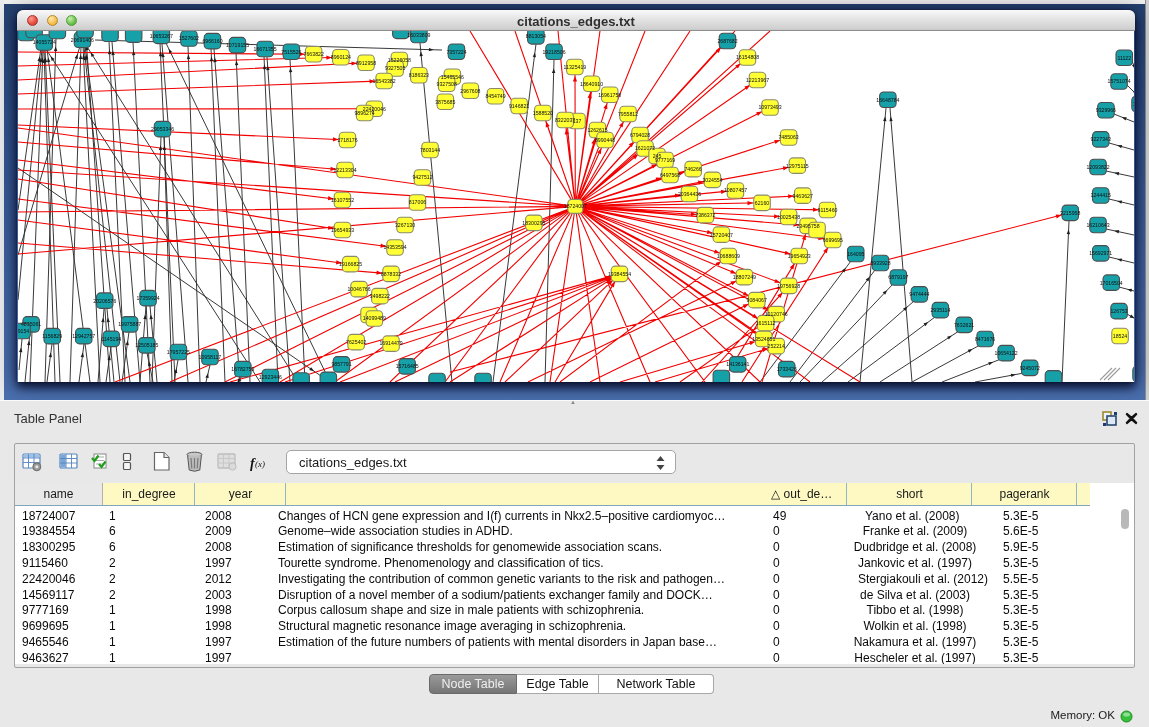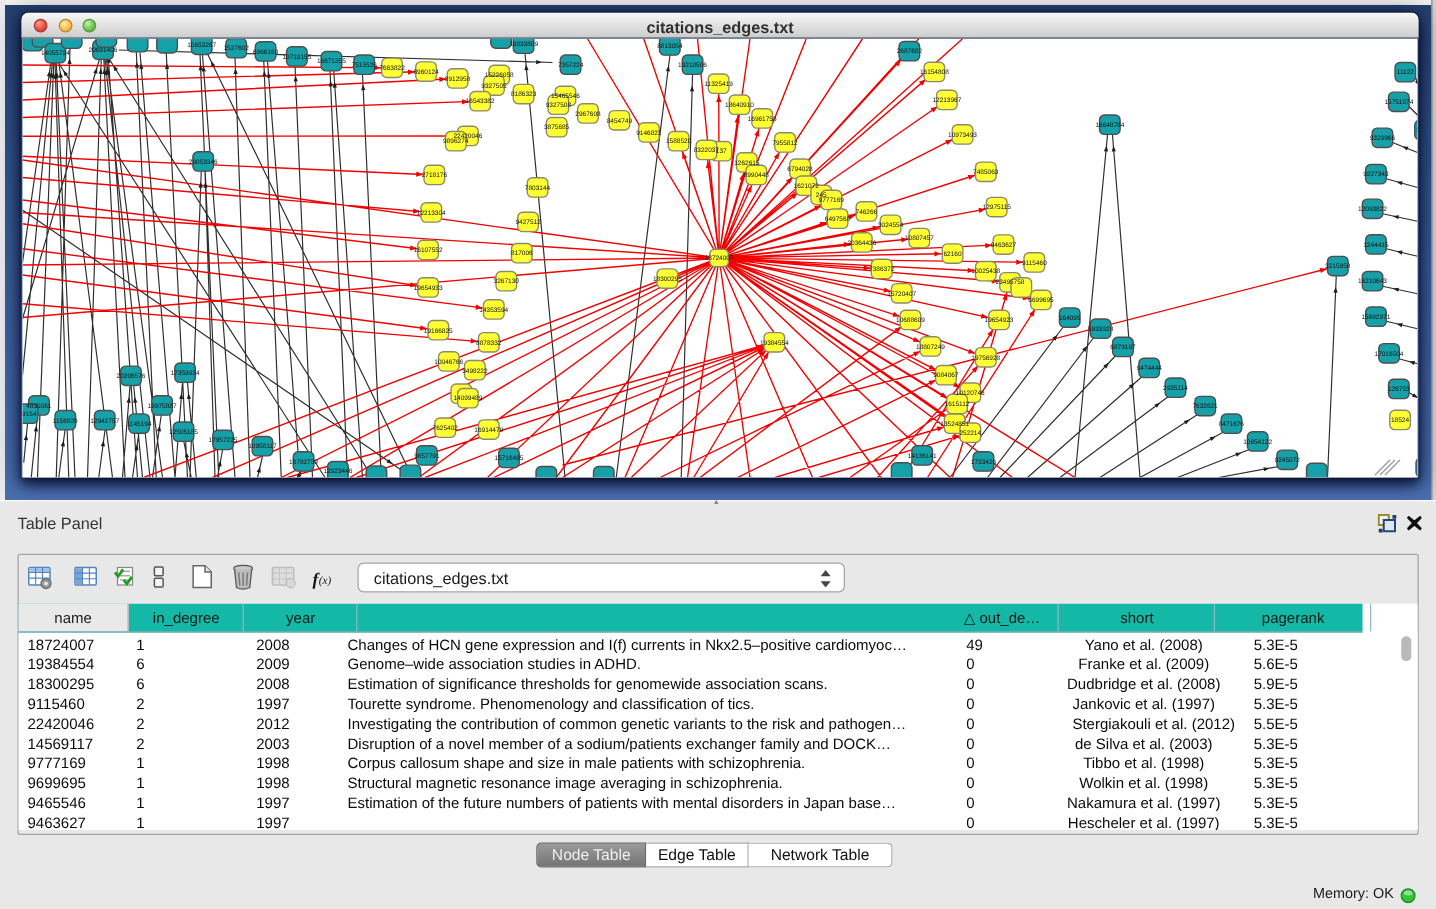--- a/index.html
+++ b/index.html
@@ -11,21 +11,21 @@
 #titlebar{position:absolute;left:0;top:0;width:1118px;height:21px;border-radius:6px 6px 0 0;background:linear-gradient(#f9f9f9,#e4e4e4 45%,#cfcfcf 95%,#c6c6c6);border-bottom:1px solid #8e8e8e}
 #titlebar .tl{position:absolute;top:5px;width:11px;height:11px;border-radius:50%}
 #ttext{position:absolute;left:0;right:0;top:4px;text-align:center;font-size:13px;font-weight:bold;color:#303030}
 #canvas{position:absolute;left:1px;top:21px;width:1116px;height:351px;background:#fff;overflow:hidden}
 #tpanel{position:absolute;left:0;top:400px;width:1149px;height:327px;background:#e8e8e8;border-top:1px solid #fbfbfb}
 #tptitle{position:absolute;left:14px;top:411px;font-size:13px;color:#333}
 #caret{position:absolute;left:570px;top:399px;font-size:6px;color:#888}
 #cbox{position:absolute;left:14px;top:443px;width:1121px;height:225px;border:1px solid #a2a2a2;border-radius:2px;background:#e8e8e8}
 #combo{position:absolute;left:286px;top:450px;width:390px;height:24px;background:#fff;border:1px solid #a5a5a5;border-radius:5px}
 #combo .txt{position:absolute;left:12px;top:4px;font-size:13px;color:#1a1a1a}
-#thead{position:absolute;left:15px;top:483px;width:1075px;height:23px;background:#14b8a6;border-bottom:1px solid #7fa6bc;font-size:12px;color:#1a1a1a}
+#thead{position:absolute;left:15px;top:483px;width:1075px;height:23px;background:#fef9c3;border-bottom:1px solid #7fa6bc;font-size:12px;color:#1a1a1a}
 #thead .hc{position:absolute;top:0;height:22px;line-height:22px;text-align:center;border-right:1px solid #8fb5c9}
 #tbody{position:absolute;left:15px;top:507px;width:1119px;height:157px;background:#fff;overflow:hidden}
 .row{position:absolute;left:0;width:1119px;height:16px;font-size:12px;color:#0a0a0a;white-space:nowrap}
 .row span{position:absolute;top:1px;display:inline-block;overflow:hidden}
 #tablebg{position:absolute;left:15px;top:483px;width:1119px;height:181px;background:#fff}
 #sbthumb{position:absolute;left:1121px;top:509px;width:8px;height:20px;border-radius:4px;background:#b9b9b9}
 #tabs{position:absolute;left:429px;top:674px;height:20px;font-size:12.5px}
 .seg{position:absolute;top:0;height:20px;line-height:19px;text-align:center}
 #memory{position:absolute;left:0;top:709px;width:1149px;height:18px;font-size:11.5px;color:#1a1a1a}
 </style></head>
@@ -530,30 +530,30 @@
    <polygon points="4.5,14 8.5,9 0.5,9" fill="#444"></polygon>
   </svg>
 </div>
 <div id="tablebg"></div>
 <div id="thead">
   <div class="hc" style="left:0;width:88px;background:#e9e9e9;border-right:1px solid #b0b0b0">name</div>
   <div class="hc" style="left:89px;width:91px">in_degree</div>
   <div class="hc" style="left:181px;width:90px">year</div>
   <div class="hc" style="left:751px;width:81px;text-align:left;padding-left:5px">△ out_de…</div>
   <div class="hc" style="left:833px;width:124px">short</div>
-  <div class="hc" style="left:958px;width:124px">pagerank</div>
+  <div class="hc" style="left:958px;width:104px">pagerank</div>
 </div>
 <div id="tbody">
     <div class="row" style="top:0.5px">
       <span style="left:7px">18724007</span>
       <span style="left:94px">1</span>
       <span style="left:190px">2008</span>
       <span style="left:263px;width:482px">Changes of HCN gene expression and I(f) currents in Nkx2.5–positive cardiomyoc…</span>
       <span style="left:758px">49</span>
-      <span style="left:833px;width:134px;text-align:center">Yano et al. (2008)</span>
+      <span style="left:850px;width:134px;text-align:left">Yano et al. (2008)</span>
       <span style="left:988px">5.3E-5</span>
     </div>
     <div class="row" style="top:16.3px">
       <span style="left:7px">19384554</span>
       <span style="left:94px">6</span>
       <span style="left:190px">2009</span>
       <span style="left:263px;width:482px">Genome–wide association studies in ADHD.</span>
       <span style="left:758px">0</span>
       <span style="left:833px;width:134px;text-align:center">Franke et al. (2009)</span>
       <span style="left:988px">5.6E-5</span>

